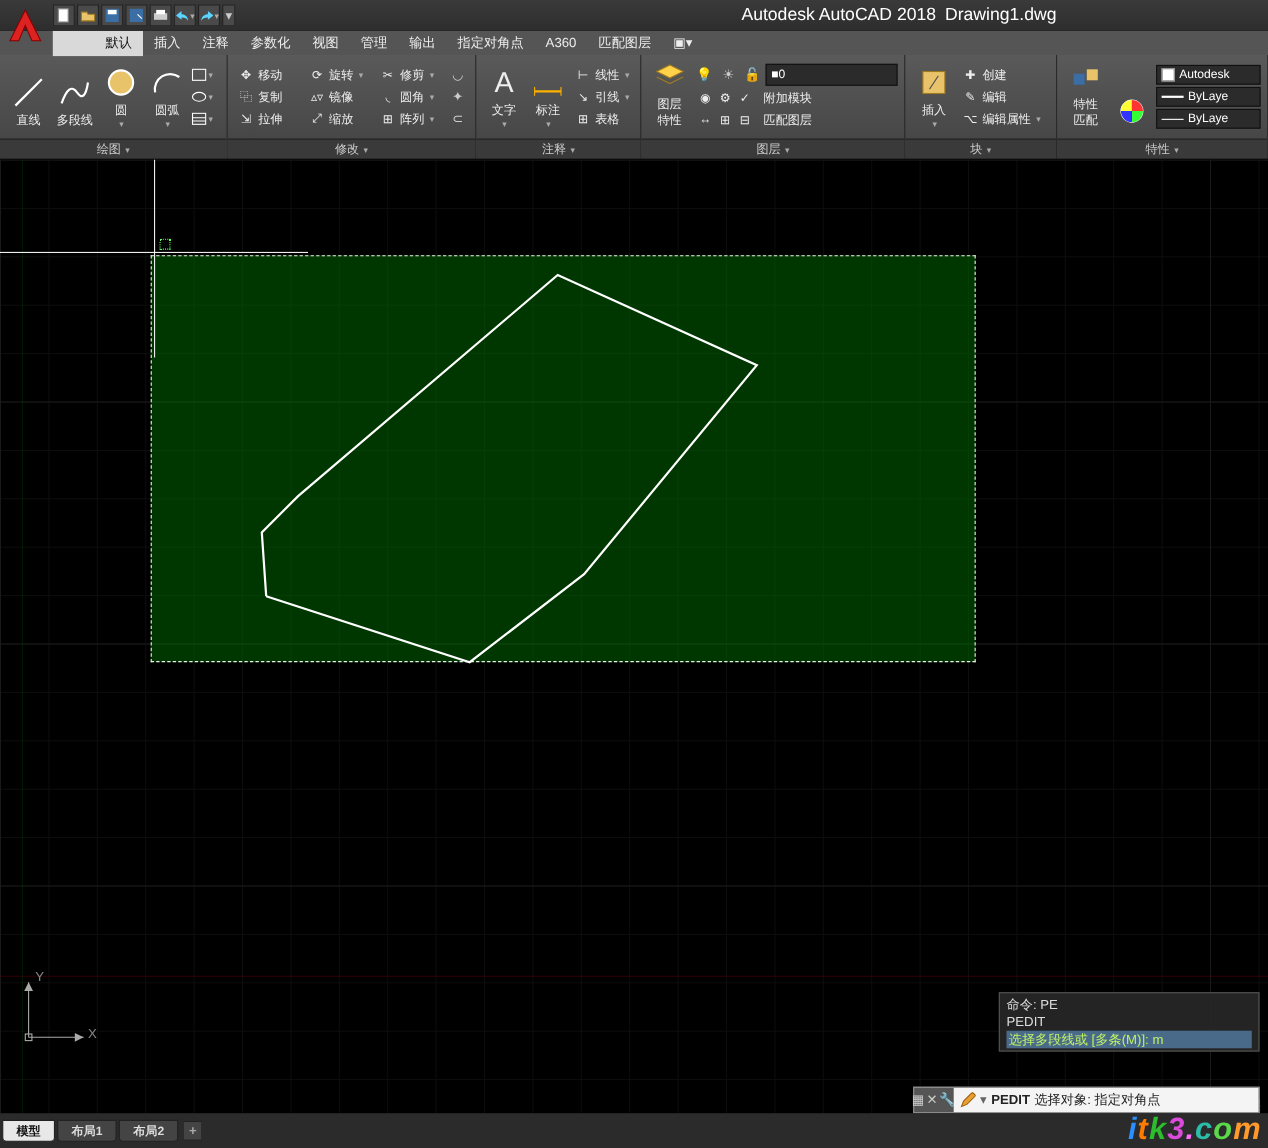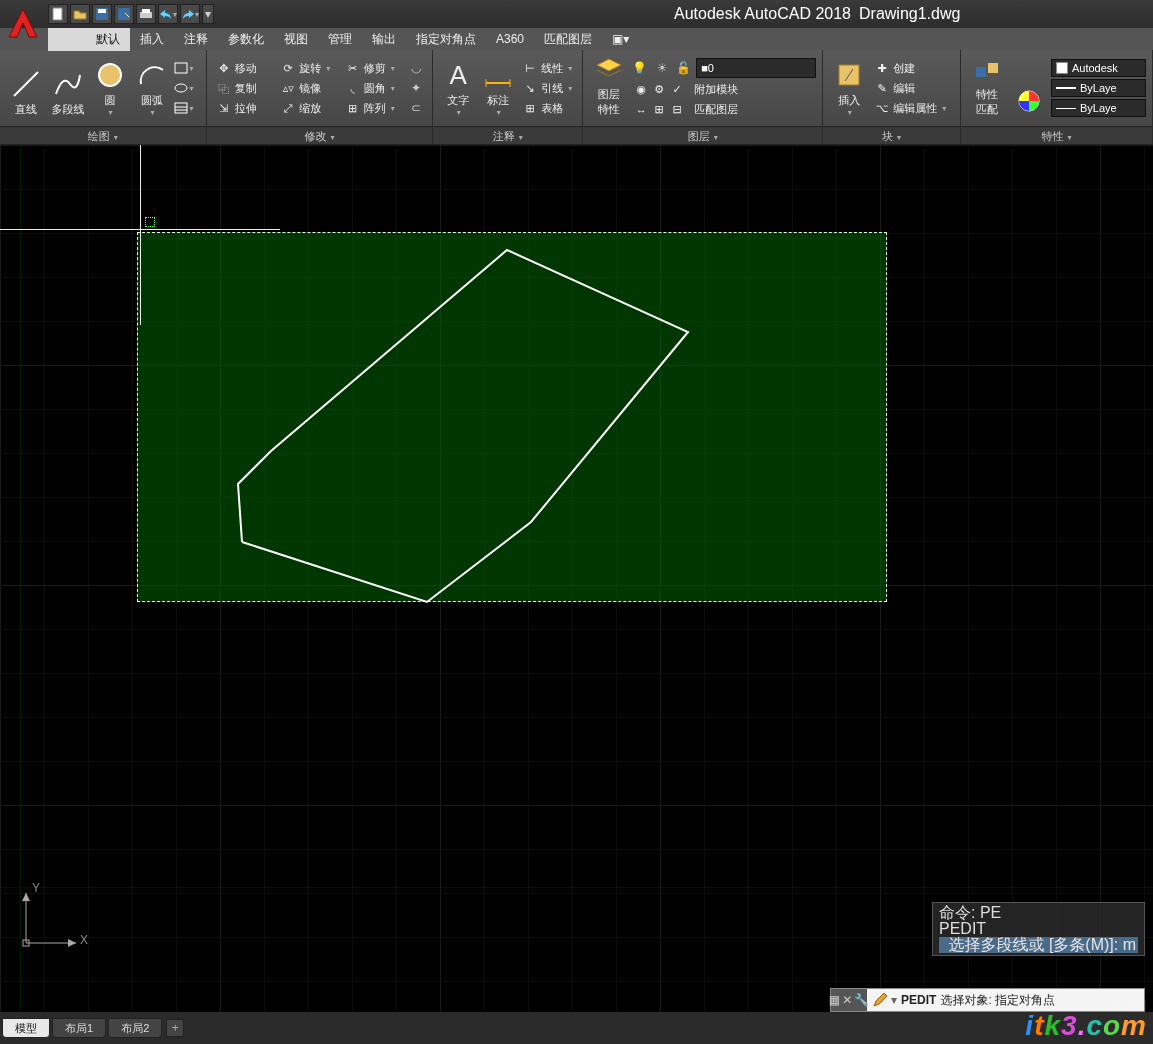--- a/index.html
+++ b/index.html
@@ -53,28 +53,28 @@
 
 
 .selwin { position:absolute; left:137px; top:87px; width:750px; height:370px; background:rgba(0,110,0,.5); border:1px dashed #eee; }
 .polygon-svg { position:absolute; left:137px; top:87px; pointer-events:none; }
 .cross { position:absolute; left:0; top:0; }
 .cross .h { position:absolute; height:1px; background:#eee; width:280px; left:0px; top:84px;}
 .cross .v { position:absolute; width:1px; background:#eee; height:180px; left:140px; top:0px;}
 .pickbox { position:absolute; left:145px; top:72px; width:10px; height:10px; border:1px dotted #6f6;}
 
 
-.cmdhist { position:absolute; right:8px; bottom:56px; width:213px; background:rgba(40,40,40,.9); border:1px solid #555; padding:2px 6px; font-size:16px; color:#ddd; line-height:16px;}
+.cmdhist { position:absolute; right:8px; bottom:56px; width:237px; background:rgba(40,40,40,.9); border:1px solid #555; padding:2px 6px; font-size:12px; color:#ddd; line-height:16px;}
 .cmdbar { position:absolute; left:830px; right:8px; bottom:32px; height:24px; background:#f4f4f4; border:1px solid #888; display:flex; align-items:center; font-size:12px; color:#222;}
 .cmdbar .handle { width:36px; height:100%; background:#555; display:flex; align-items:center; justify-content:center; gap:2px;}
 .cmdbar .prompt { padding:0 6px; display:flex; align-items:center; gap:4px;}
 .cmdbar .pencil { width:14px; height:14px; }
 
 
-.bottom { position:absolute; left:0; right:0; bottom:0; height:32px; background:#2b2b2b; display:flex; align-items:center;}
+.bottom { position:absolute; left:0; right:0; bottom:0; height:32px; background:#2b2b2b; display:flex; align-items:center;font-weight:bold;}
 .btab { height:20px; padding:2px 12px; background:#444; border:1px solid #222; margin-left:2px; font-size:11px; color:#ddd; border-radius:0 0 4px 4px;}
 .btab.active { background:#e8e8e8; color:#111;}
 .addtab { width:18px; height:18px; background:#444; border:1px solid #222; margin-left:4px; text-align:center; line-height:16px; color:#aaa;}
 
 .watermark { position:absolute; right:6px; bottom:2px; font-size:28px; font-weight:bold; font-style:italic; letter-spacing:1px; }
 .watermark .i{color:#2b90ff;} .watermark .t{color:#ff7a00;} .watermark .k{color:#2bbd2b;} .watermark .n3{color:#d94bd9;} .watermark .dot{color:#ff6aff;} .watermark .c{color:#2bbdaa;} .watermark .o{color:#5bd94b;} .watermark .m{color:#ff9a2b;}
 .wm2 { position:absolute; right:6px; bottom:30px; font-size:12px; color:rgba(255,255,255,.15);}
 </style>
 </head>
 <body>
@@ -427,21 +427,21 @@
         <polygon points="8,8 4,16 12,16" fill="#aaa"></polygon>
       <rect x="5" y="55" width="6" height="6" fill="none" stroke="#aaa"></rect>
     </svg>
     <span style="position:absolute;left:62px;top:48px;">X</span>
     <span style="position:absolute;left:14px;top:-4px;">Y</span>
   </div>
 
   <div class="cmdhist">
     <div>命令: PE</div>
     <div>PEDIT</div>
-    <div style="background:#4a6a8a;color:#e5e5e5;padding:0 2px;text-align:right;">选择多段线或 [多条(M)]: m</div>
+    <div style="background:#4a6a8a;color:#bef264;padding:0 2px;">选择多段线或 [多条(M)]: m</div>
   </div>
 </div>
 
 <div class="cmdbar">
   <div class="handle">
     <span style="color:#ccc;">▦</span>
       <span style="color:#ccc;">✕</span>
       <span style="color:#ccc;">🔧</span>
   </div>
   <div class="prompt">

